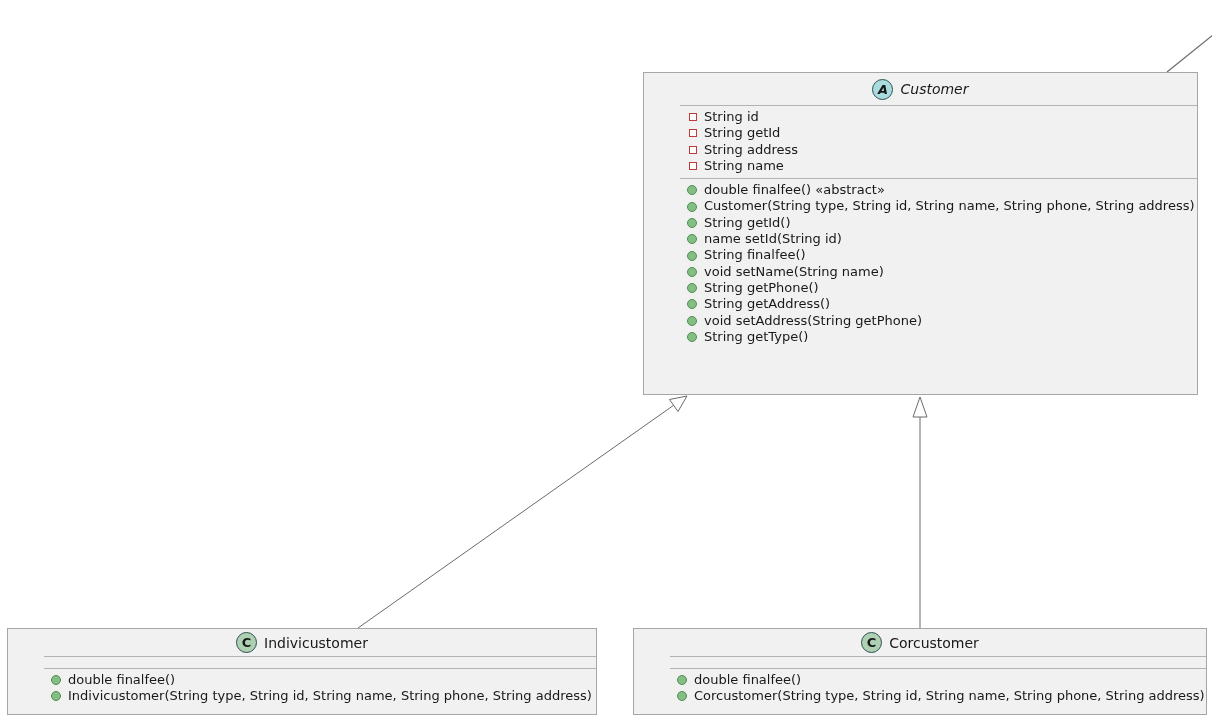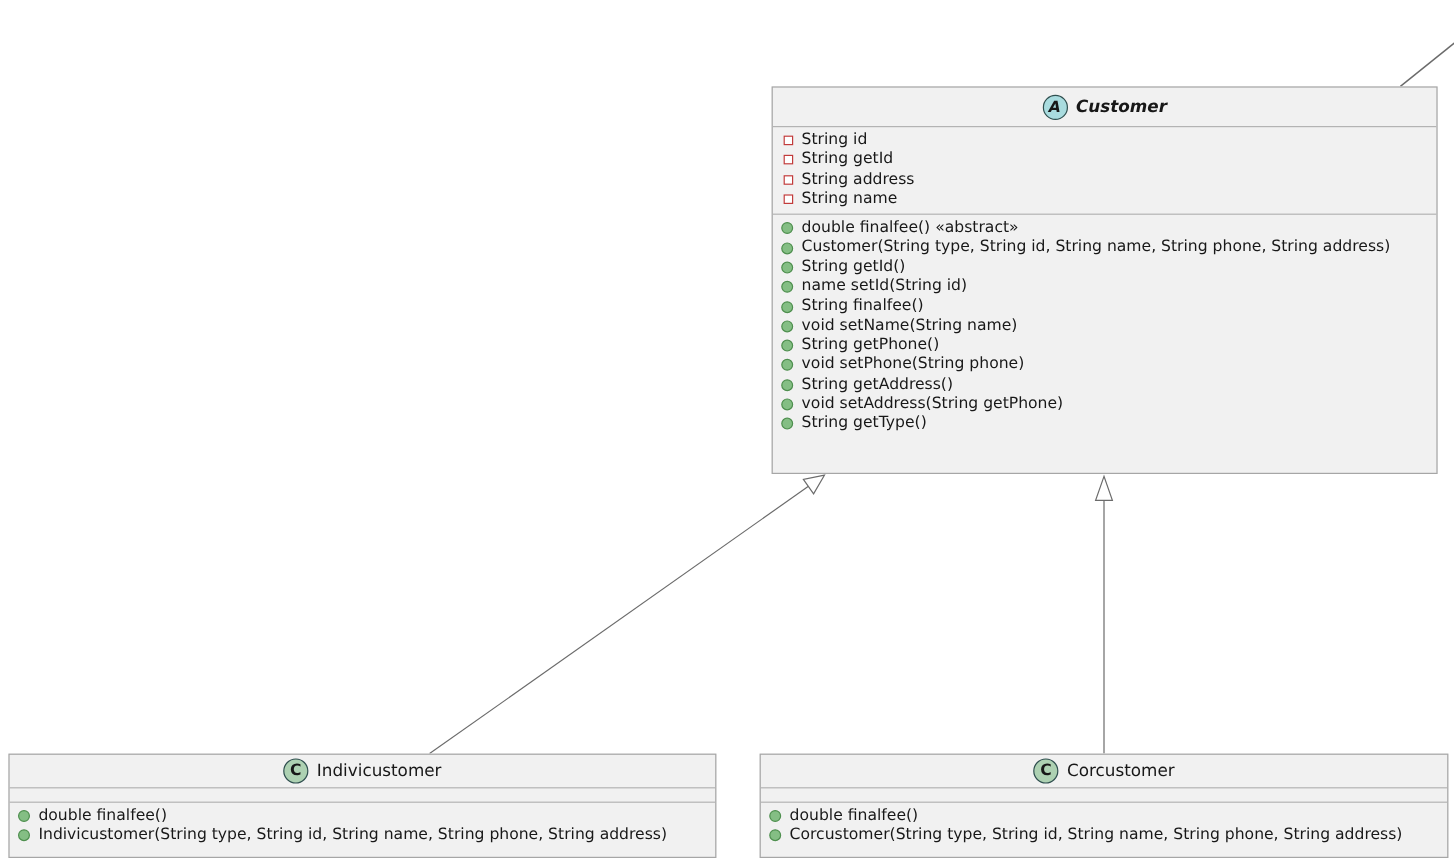--- a/index.html
+++ b/index.html
@@ -35,26 +35,27 @@
     border-radius: 50%;
     display: flex; align-items: center; justify-content: center;
     font-weight: bold; font-size: 13px;
     border: 1px solid #2F4F4F;
     box-sizing: border-box;
     flex: 0 0 auto;
   }
   .badge.abstract-badge { background: #A9DCDF; font-style: italic; }
   .badge.class-badge { background: #ADD1B2; }
   .class-title { font-size: 14px; }
-  .uml-class.abstract .class-title { font-style: italic; font-weight: bold; }
+  .uml-class.abstract .class-title { font-style: italic; }
   .section {
     border-top: 1px solid #B3B3B3;
     box-sizing: border-box;
     padding: 3px 6px 4px 6px;
     overflow: hidden;
+    margin-left: 36px;
   }
   .section.empty { height: 12px; padding: 0; }
   .member-row {
     display: flex; align-items: center;
     gap: 7px;
     font-size: 13px;
     line-height: 16.3px;
     white-space: nowrap;
   }
   .field-icon {
@@ -144,24 +145,20 @@
     <div class="member-row">
       <span class="method-icon"></span>
       <span>void setName(String name)</span>
     </div>
     <div class="member-row">
       <span class="method-icon"></span>
       <span>String getPhone()</span>
     </div>
     <div class="member-row">
       <span class="method-icon"></span>
-      <span>void setPhone(String phone)</span>
-    </div>
-    <div class="member-row">
-      <span class="method-icon"></span>
       <span>String getAddress()</span>
     </div>
     <div class="member-row">
       <span class="method-icon"></span>
       <span>void setAddress(String getPhone)</span>
     </div>
     <div class="member-row">
       <span class="method-icon"></span>
       <span>String getType()</span>
     </div>

